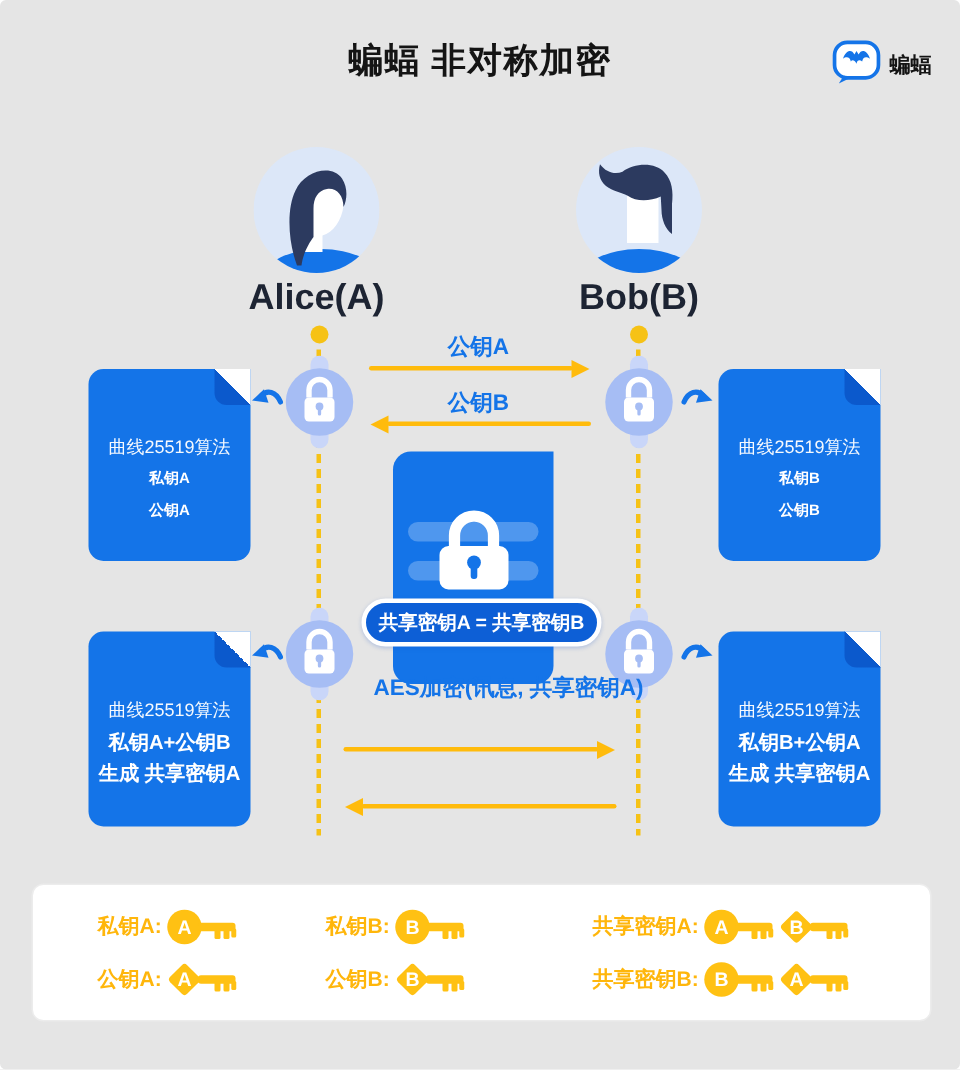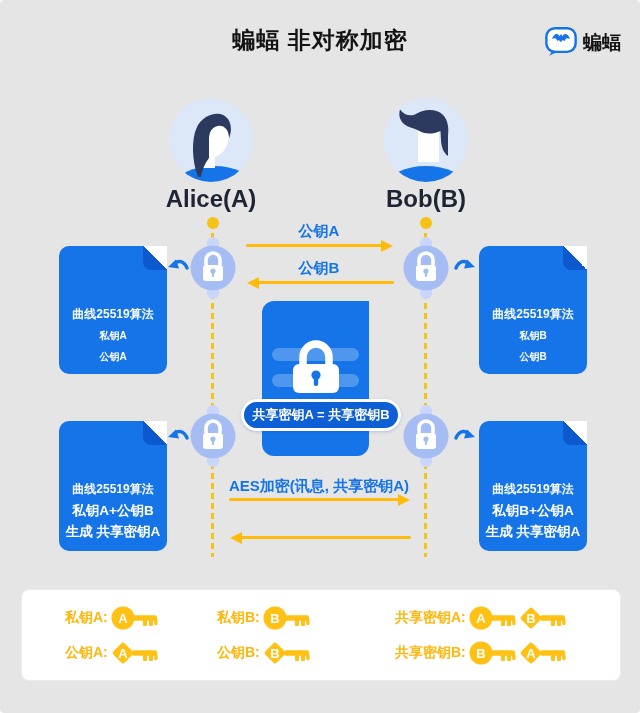--- a/index.html
+++ b/index.html
@@ -3,21 +3,21 @@
 <meta charset="utf-8">
 <style>
   * { margin:0; padding:0; box-sizing:border-box; }
   body { background:#fff; font-family:"Liberation Sans","DejaVu Sans",sans-serif; }
   .page { position:relative; width:640px; height:713px; background:#e5e5e5;
           border:1px solid #E5E5E5; border-radius:4px; overflow:hidden; }
 
   .title { position:absolute; top:24px; left:0; width:100%; text-align:center;
            font-size:23px; font-weight:bold; color:#141414; letter-spacing:1px; }
   .brand { position:absolute; top:24px; right:18px; display:flex; align-items:center; gap:5px; }
-  .brand-name { font-size:19px; font-weight:bold; color:#141414; }
+  .brand-name { font-size:14px; font-weight:bold; color:#141414; }
 
   .avatar { position:absolute; width:84px; height:84px; }
   .actor-label { position:absolute; width:168px; text-align:center; top:184px;
                  font-size:24px; font-weight:bold; color:#1D2433; }
 
   .dash-dot { position:absolute; width:12px; height:12px; border-radius:50%; background:#F6C215; }
   .dash-line { position:absolute; width:3px; top:232px; height:324px;
                background:repeating-linear-gradient(to bottom,#F6C215 0 6px,transparent 6px 10px); }
 
   .lock-badge { position:absolute; width:46px; height:62px; }
@@ -25,21 +25,21 @@
   .curve.flip { transform:scaleX(-1); }
 
   .doc { position:absolute; width:108px; background:#1474E8; border-radius:10px;
          border-top-right-radius:0; color:#fff; text-align:center; }
   .doc.top { top:245px; height:128px; }
   .doc.bot { top:420px; height:130px; }
   .doc .fold { position:absolute; top:0; right:0; width:24px; height:24px;
                background:linear-gradient(225deg,#ffffff 0 50%,#0B59CC 50% 100%);
                border-bottom-left-radius:8px; }
   .doc-body { position:absolute; top:42px; left:2px; right:2px; line-height:21px; }
-  .doc .l1 { font-size:12px; font-weight:bold; opacity:.96;margin-top:16px; }
+  .doc .l1 { font-size:12px; font-weight:normal; opacity:.96; }
   .doc .l2,.doc .l3 { font-size:10px; font-weight:bold; }
   .doc.bot .l2,.doc.bot .l3 { font-size:13.5px; }
 
   .doc-center { position:absolute; left:261px; top:300px; width:107px; height:155px;
                 background:#1474E8; border-radius:12px; border-top-right-radius:0; }
   .doc-center .fold { width:30px; height:30px; border-bottom-left-radius:10px; }
   .bar { position:absolute; left:10px; width:87px; height:13px; border-radius:6.5px;
          background:rgba(255,255,255,0.25); }
   .big-lock { position:absolute; left:287px; top:336px; }
 
@@ -238,21 +238,21 @@
   <span class="big-lock">
     <svg width="56" height="58" viewBox="0 0 56 58">
       <path d="M15 28 v-8 a13 13 0 0 1 26 0 v8" stroke="#fff" stroke-width="7.5" fill="none"></path>
       <rect x="5" y="27" width="46" height="29" rx="6" fill="#fff"></rect>
       <circle cx="28" cy="38" r="4.6" fill="#1474E8"></circle>
       <rect x="25.8" y="40" width="4.4" height="9" rx="2" fill="#1474E8"></rect>
     </svg>
   </span>
   <div class="banner">共享密钥A = 共享密钥B</div>
 
-  <div class="flow-label" style="top:476px;">AES加密(讯息, 共享密钥A)</div>
+  <div class="flow-label" style="top:448px;text-align:right;">AES加密(讯息, 共享密钥A)</div>
   <div class="harrow" style="left:228px; top:497px; width:170px;">
       <span class="ah r"></span>
     </div>
   <div class="harrow" style="left:240px; top:535px; width:170px;">
       <span class="ah l"></span>
     </div>
 
   <div class="legend">
     <div class="legend-grid">
         <div class="legend-item">

